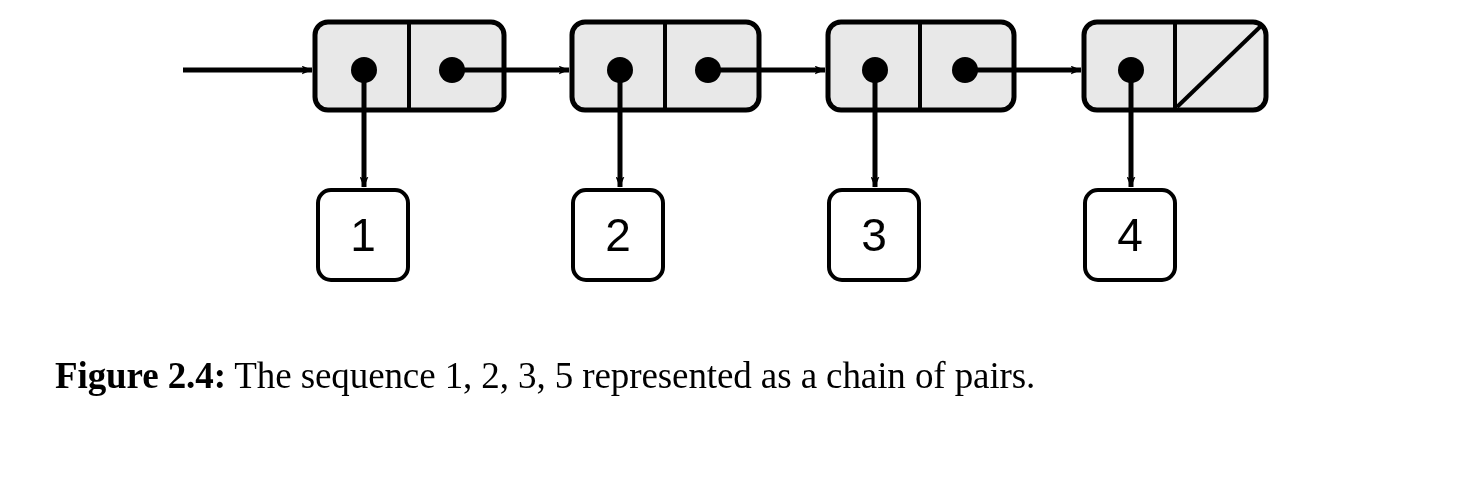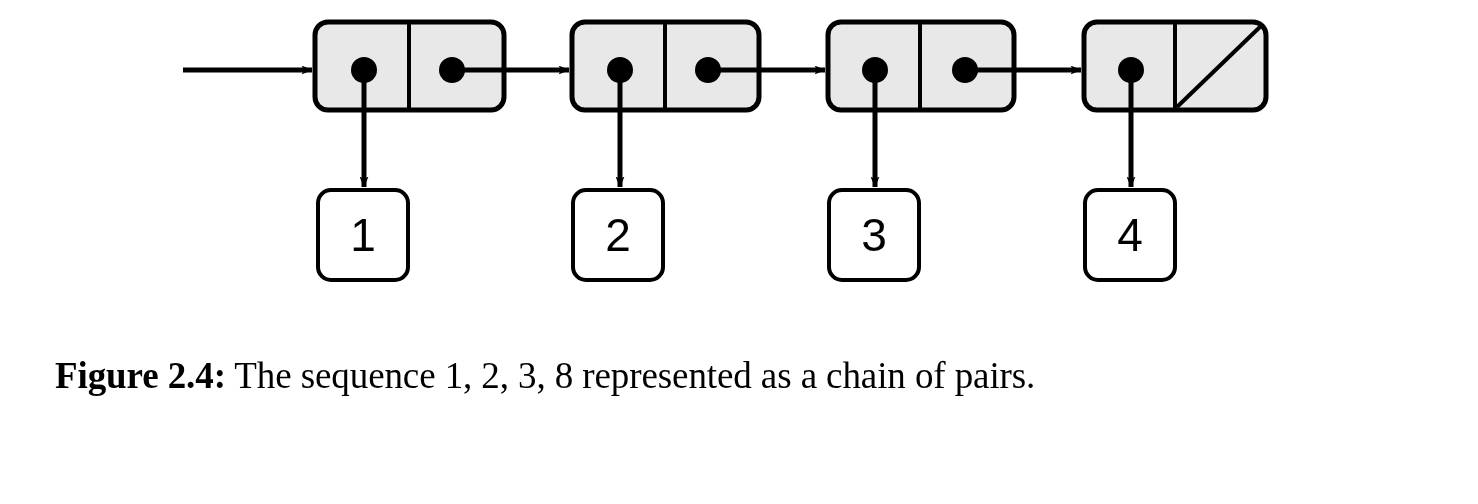--- a/index.html
+++ b/index.html
@@ -94,16 +94,16 @@
             <line x1="1131" y1="70" x2="1131" y2="187" stroke="#000000" stroke-width="5" marker-end="url(#arrowhead)"></line>
             <line x1="1177" y1="107" x2="1262" y2="25" stroke="#000000" stroke-width="4"></line>
             <rect x="1085" y="190" width="90" height="90" rx="13" ry="13" fill="#ffffff" stroke="#000000" stroke-width="4" stroke-linejoin="round"></rect>
             <text x="1130" y="251" text-anchor="middle" class="num-text">4</text>
           </g>
         </g>
     </svg>
   </div>
 
   <div id="caption">
-    <span class="fig-label">Figure 2.4:</span><span> The sequence 1, 2, 3, 8 represented as a chain of pairs.</span>
+    <span class="fig-label">Figure 2.4:</span><span> The sequence 1, 2, 3, 5 represented as a chain of pairs.</span>
   </div>
 
 </div>
 
 </body></html>

